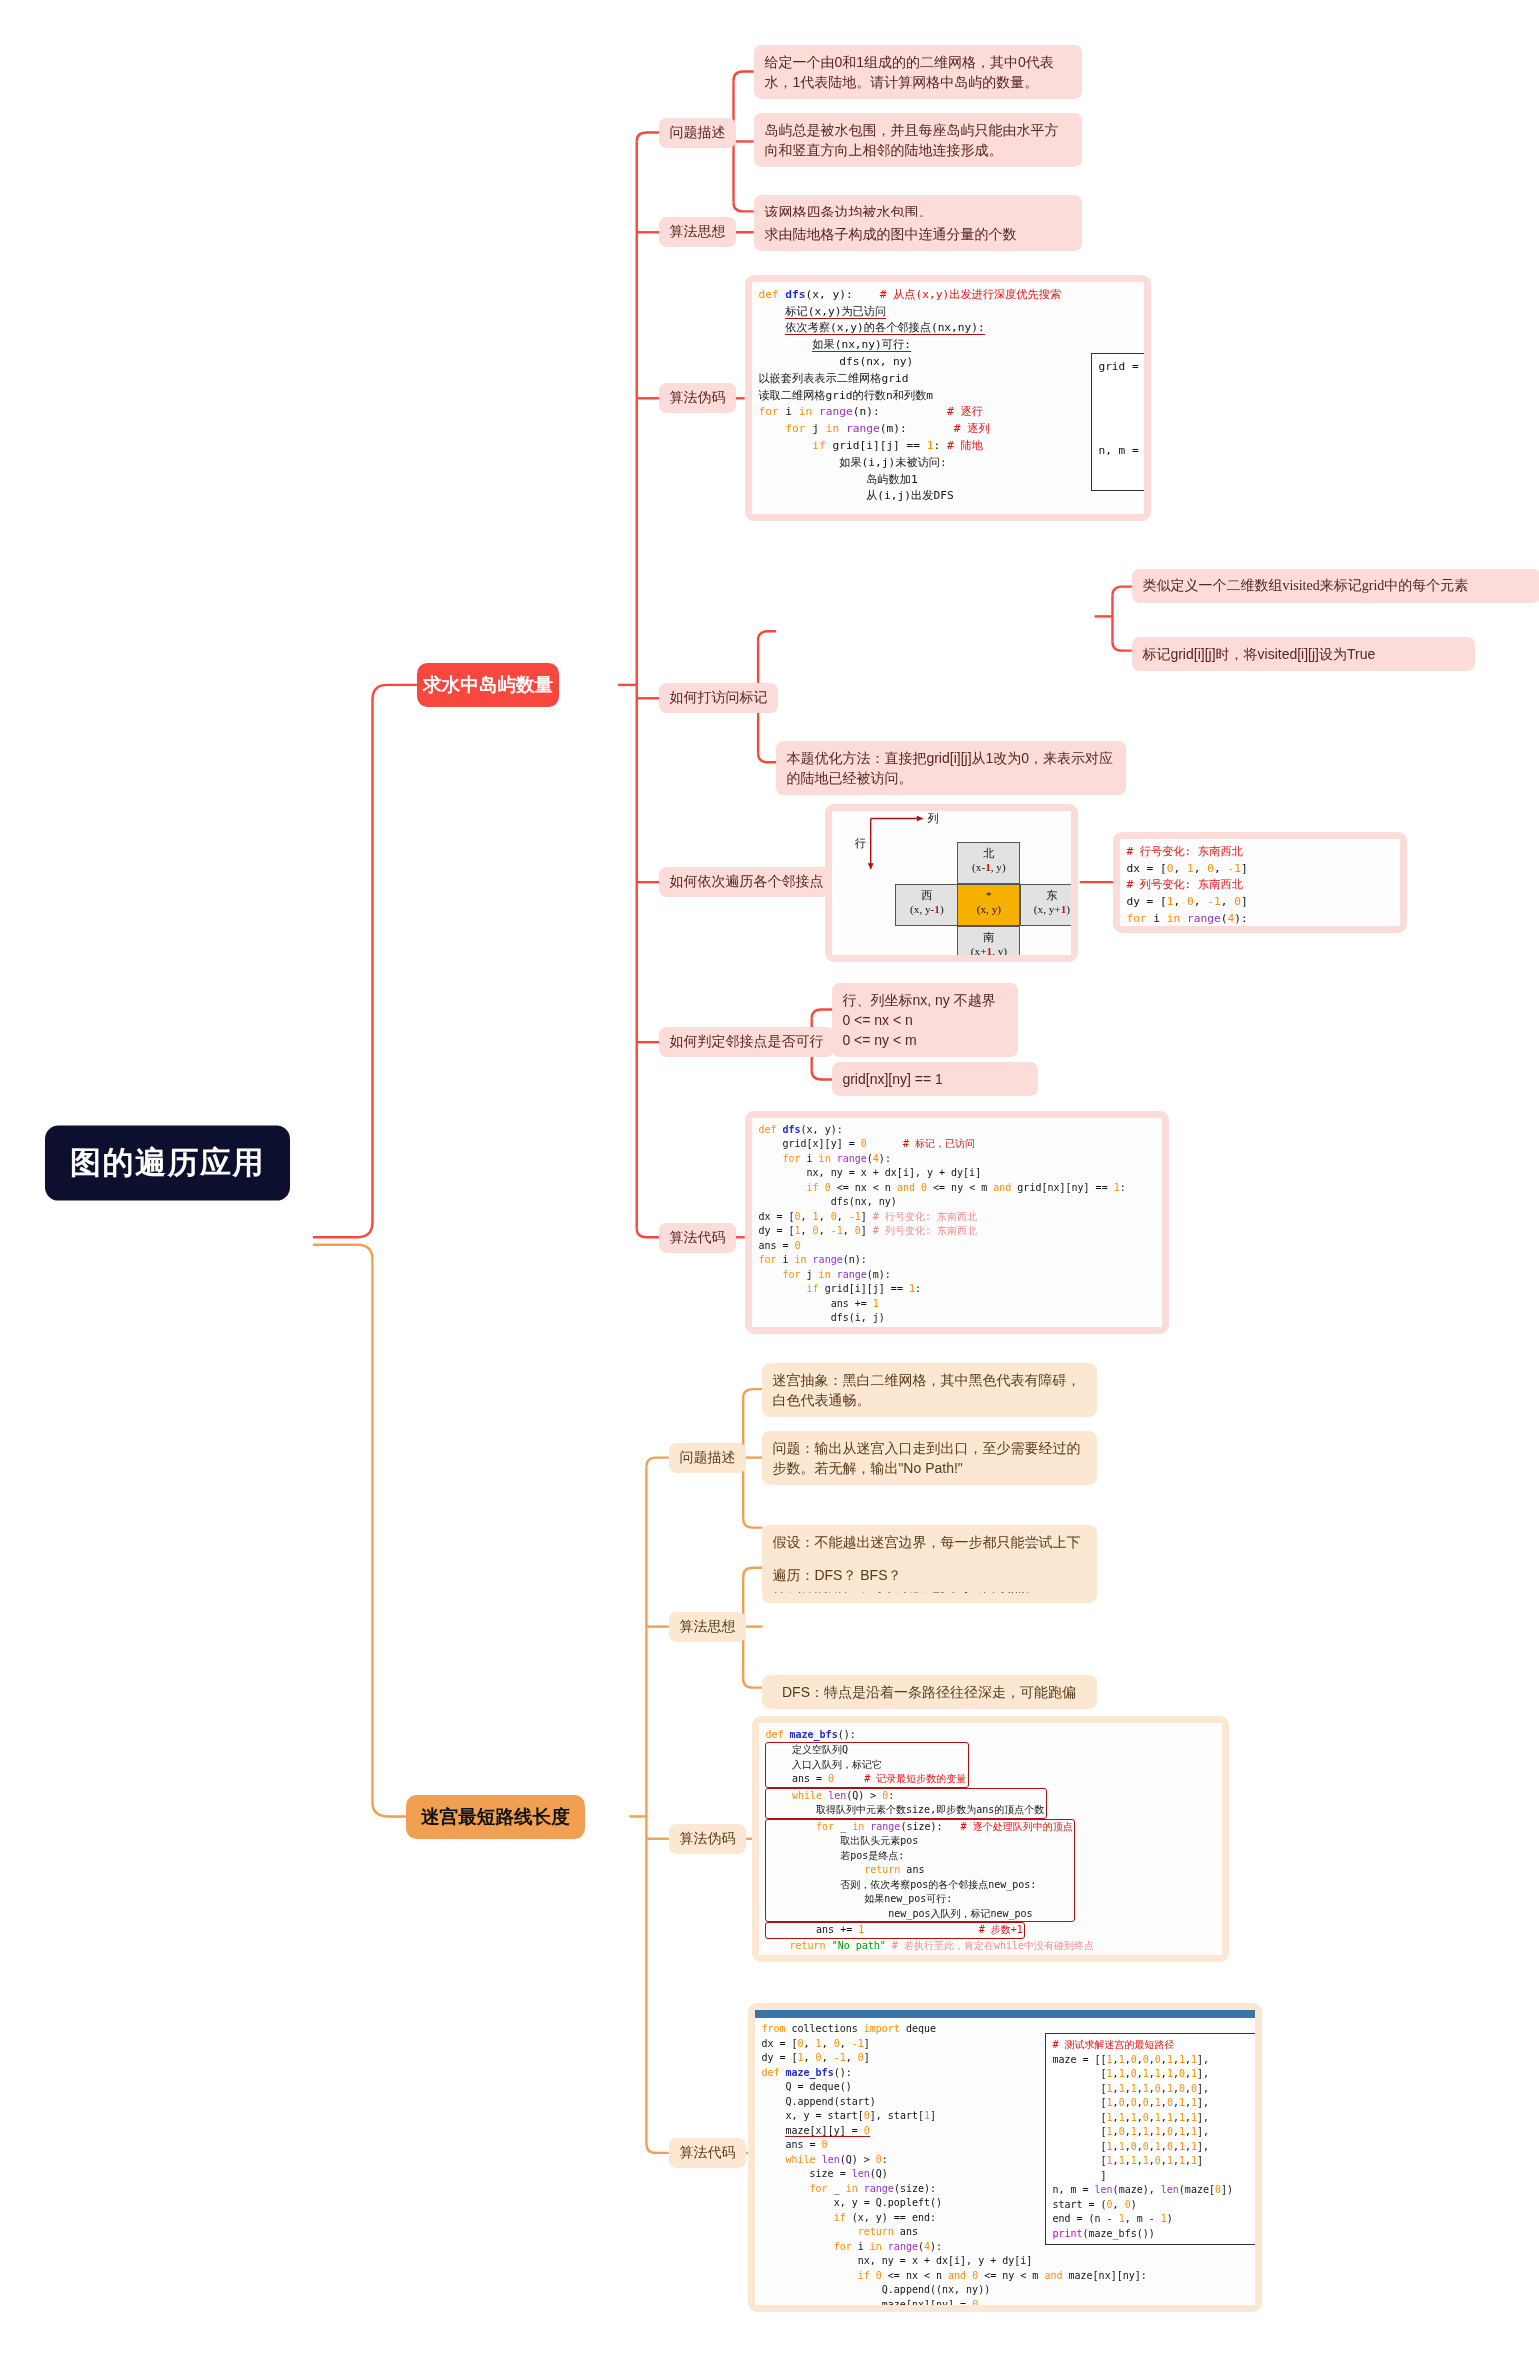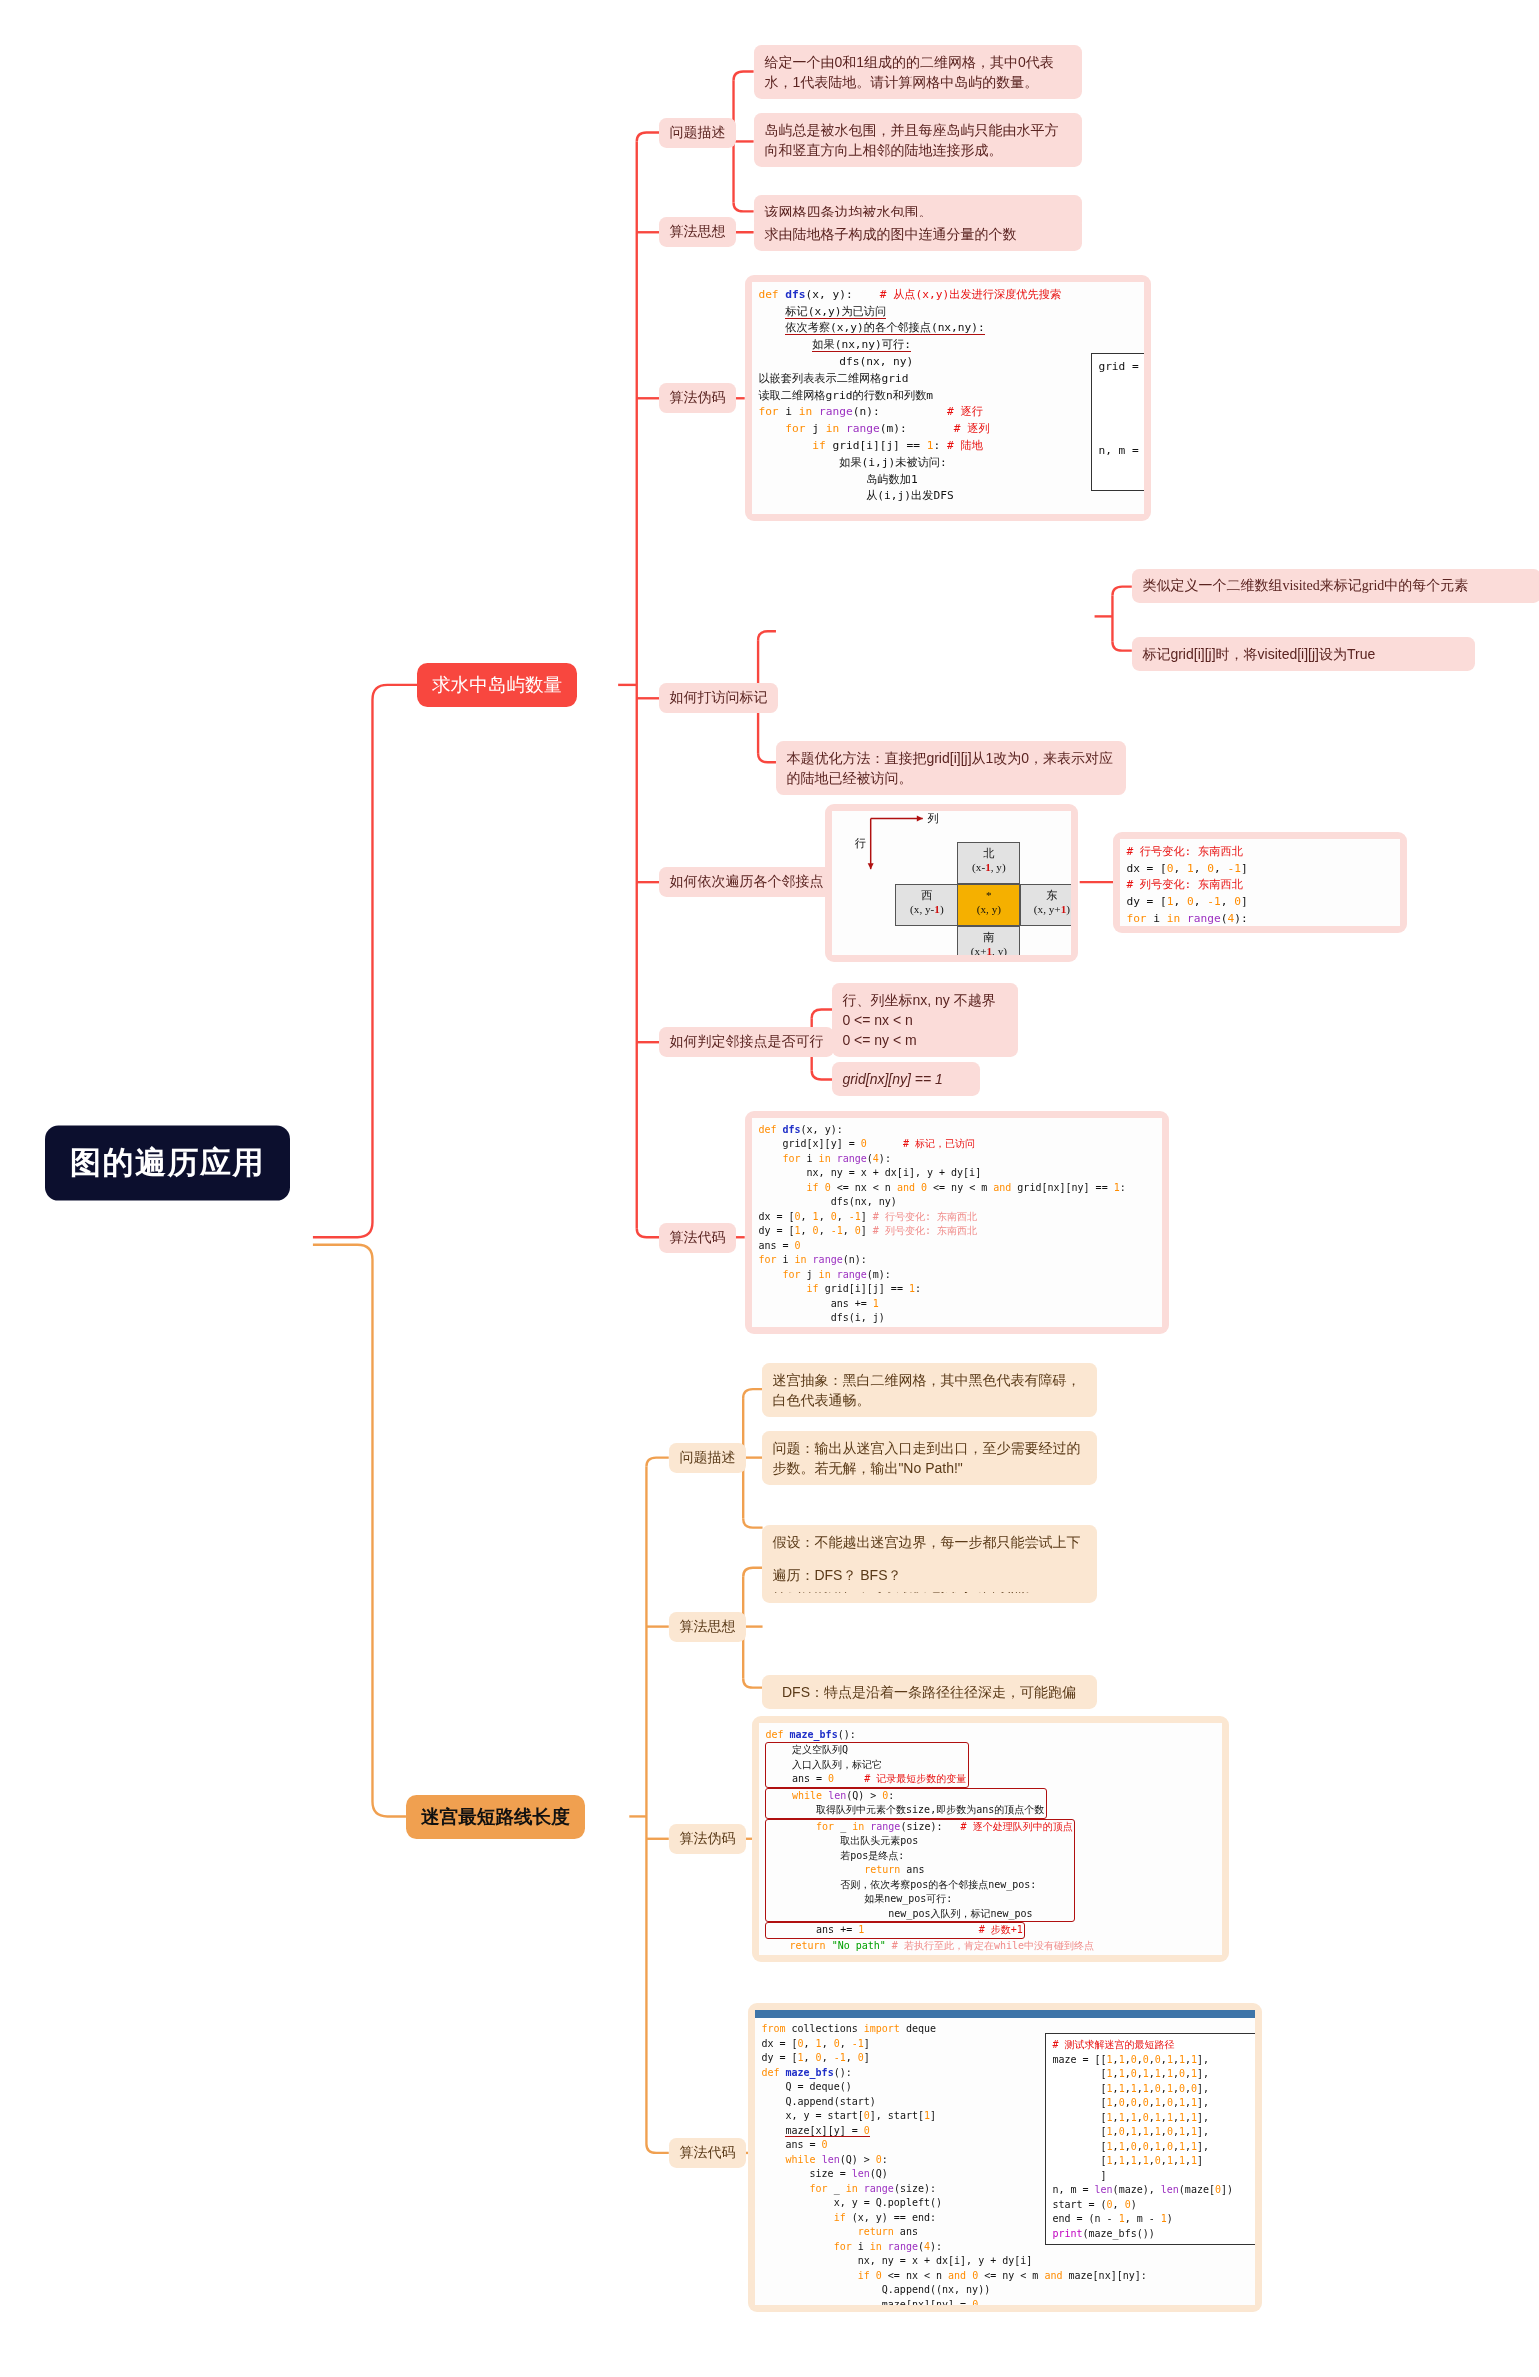--- a/index.html
+++ b/index.html
@@ -18,22 +18,22 @@
   .root {
     background:#0c0f2e; color:#ffffff;
     border-radius:13.4px;
     font-size:31px; font-weight:bold;
     padding:16.4px 25px; letter-spacing:1.5px;
     white-space:nowrap;
   }
   
   .branch1 {
     background:#f8473f; color:#ffffff;
-    border-radius:10.4px; font-weight:normal;
-    font-size:18.6px; padding:9px 15px; white-space:nowrap;
+    border-radius:10.4px; font-weight:bold;
+    font-size:18.6px; padding:9px 6px; white-space:nowrap;
   }
   .branch2 {
     background:#f0a050; color:#111111;
     border-radius:10.4px; font-weight:bold;
     font-size:18.6px; padding:9px 15px; white-space:nowrap;
   }
   
   .chip-red {
     background:#fbdcd9; color:#5a2320;
     border-radius:7.4px; font-size:14px;
@@ -268,21 +268,21 @@
 <span class="cm"># 列号变化: 东南西北</span>
 dy = [<span class="num">1</span>, <span class="num">0</span>, <span class="num">-1</span>, <span class="num">0</span>]
 <span class="kw">for</span> i <span class="kw">in</span> <span class="fn">range</span>(<span class="num">4</span>):
     nx, ny = x + dx[i], y + dy[i]</pre>
   </div>
 </div>
 
 <div class="node leaf-red" style="left:832px; top:983px; width:186px; white-space:pre-line;">行、列坐标nx, ny 不越界
 0 &lt;= nx &lt; n
 0 &lt;= ny &lt; m</div>
-<div class="node leaf-red" style="left:832px; top:1062px; width:148px;font-style:italic;">grid[nx][ny] == 1</div>
+<div class="node leaf-red" style="left:832px; top:1062px; width:206px;">grid[nx][ny] == 1</div>
 
 <div class="node panel-red" style="left:745px; top:1111px; width:424px; height:223px;">
   <div class="panel-inner">
     <pre class="code"><span class="kw">def</span> <span class="kw2">dfs</span>(x, y):
     grid[x][y] = <span class="num">0</span>      <span class="cm"># 标记，已访问</span>
     <span class="kw">for</span> i <span class="kw">in</span> <span class="fn">range</span>(<span class="num">4</span>):
         nx, ny = x + dx[i], y + dy[i]
         <span class="kw">if</span> <span class="num">0</span> &lt;= nx &lt; n <span class="kw">and</span> <span class="num">0</span> &lt;= ny &lt; m <span class="kw">and</span> grid[nx][ny] == <span class="num">1</span>:
             dfs(nx, ny)
 dx = [<span class="num">0</span>, <span class="num">1</span>, <span class="num">0</span>, <span class="num">-1</span>] <span class="cmf"># 行号变化: 东南西北</span>

